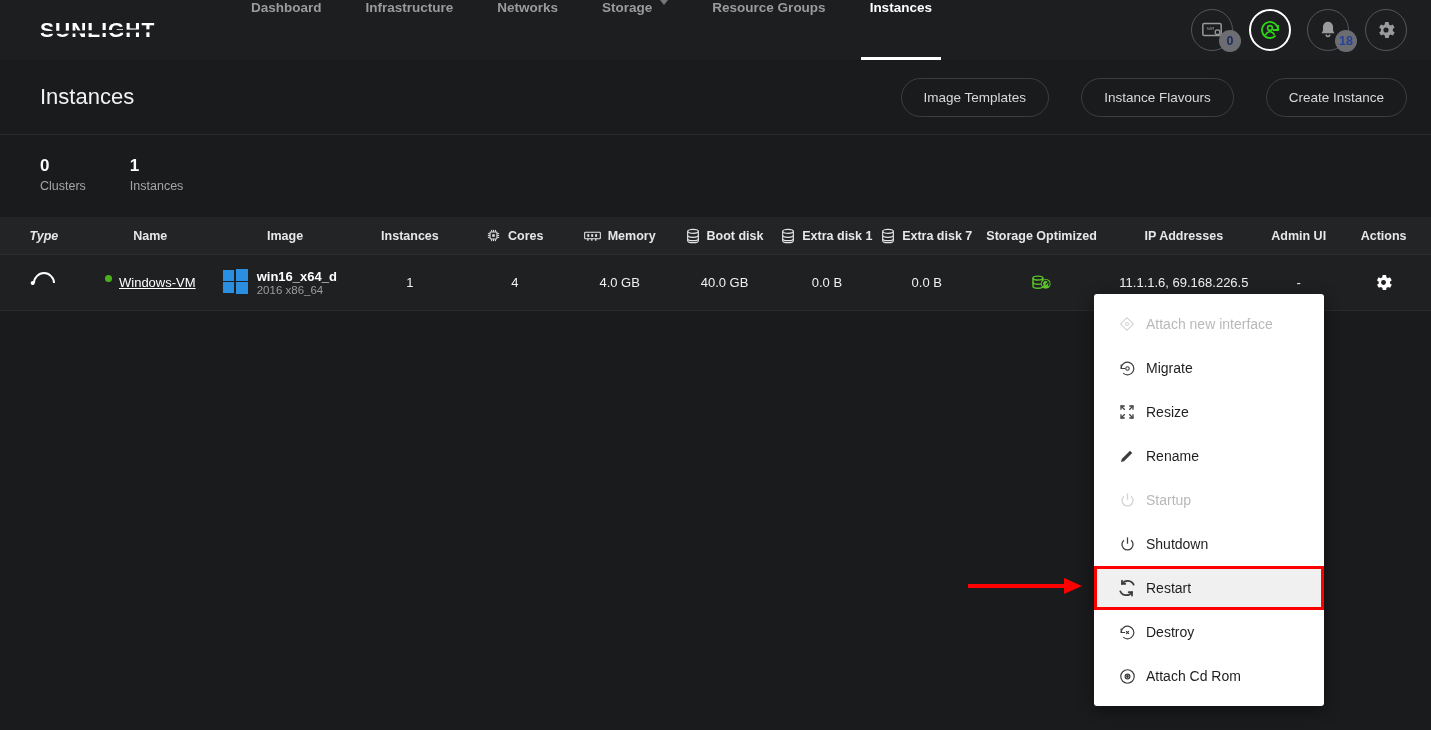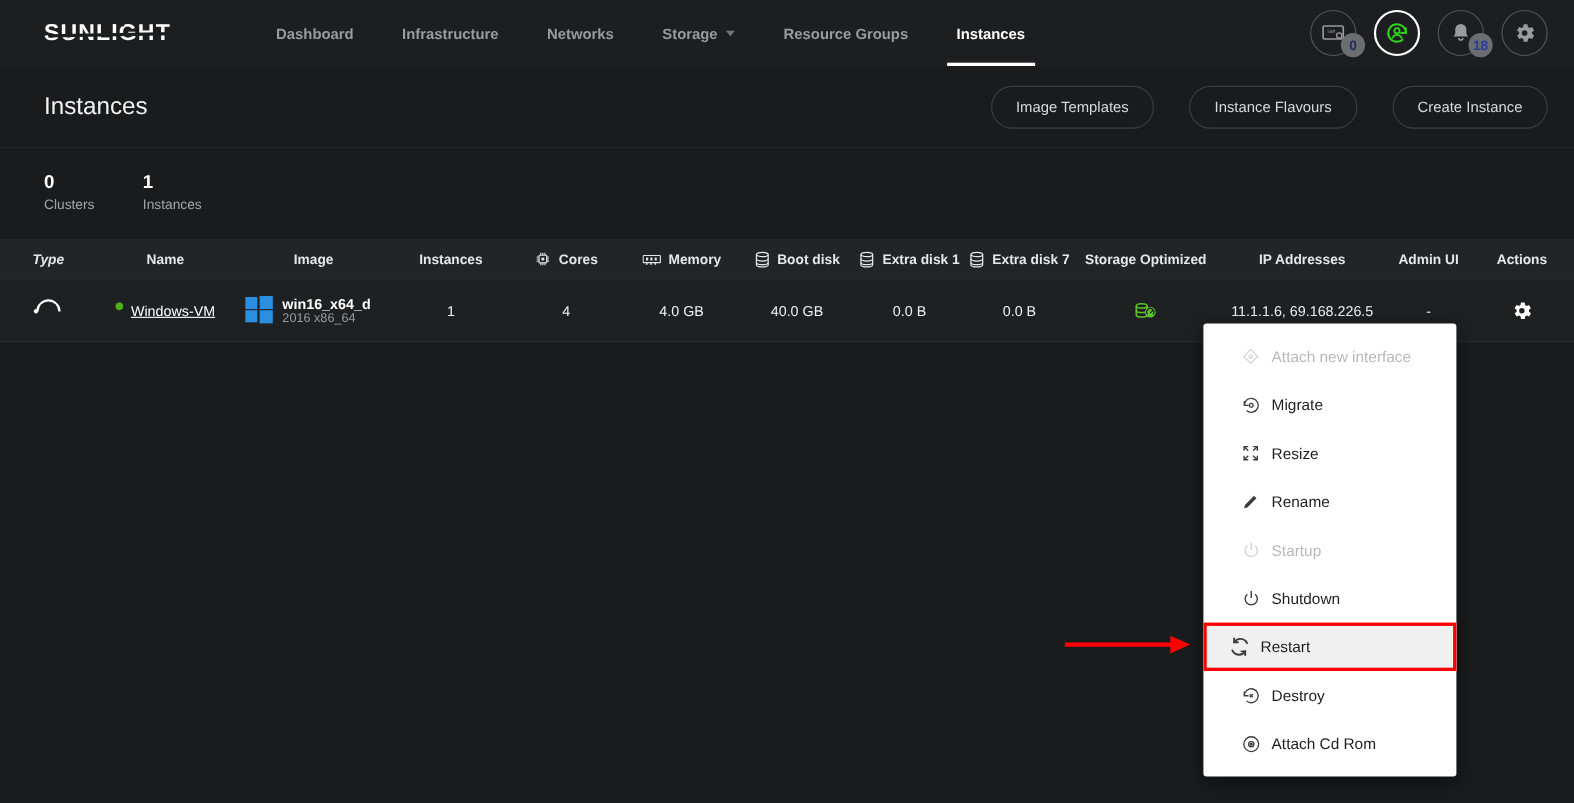--- a/index.html
+++ b/index.html
@@ -23,21 +23,21 @@
     color: #ffffff; font-family: "Liberation Sans", sans-serif;
     position: relative;
   }
   .logo-slash {
     position: absolute; left: 4px; top: 13px; width: 126px; height: 3px;
     background: #1d1e20; transform: rotate(-1deg);
   }
   .logo-dot { position:absolute; left:70px; top:4px; width:3px; height:3px; background:#1d1e20;}
   .navitems { display: flex; align-items: center; height: 60px; margin-left: 57px; }
   .navitem {
-    position: relative; height: 60px; display: flex; align-items: center;
+    position: relative; height: 60px; display: flex; align-items: flex-start;
     padding: 0 22px; color: #9a9b9d; font-size: 13.5px; font-weight: bold;
     cursor: pointer; white-space: nowrap;
   }
   .navitem.active { color: #ffffff; }
   .navitem.active::after {
     content: ""; position: absolute; left: 13px; right: 13px; bottom: 0;
     height: 3px; background: #ffffff;
   }
   .nav-caret {
     display: inline-block; margin-left: 8px;
@@ -127,21 +127,21 @@
 
   .gear-row { cursor: pointer; }
 
   
   .menu {
     position: absolute; left: 1094px; top: 294px; width: 230px;
     background: #ffffff; border-radius: 3px;
     box-shadow: 0 4px 16px rgba(0,0,0,0.45); padding: 8px 0; z-index: 40;
   }
   .mitem {
-    height: 44px; display: flex; align-items: center; padding-left: 24px;
+    height: 44px; display: flex; align-items: center; padding-left: 14px;
     color: #1e1e1e; font-size: 14px; cursor: pointer; background: transparent;
   }
   .mitem .mi-icon { width: 38px; display: flex; align-items: center; justify-content: center; color: #3c3c3c; }
   .mitem.disabled { color: #b9b9b9; cursor: default; }
   .mitem.disabled .mi-icon { color: #d2d2d2; }
   .mitem.highlight {
     background: #f0f0f0; border: 3px solid #ff0000; height: 44px;
     margin: 0; padding-left: 11px;
   }
   .mi-label { white-space: nowrap; }

